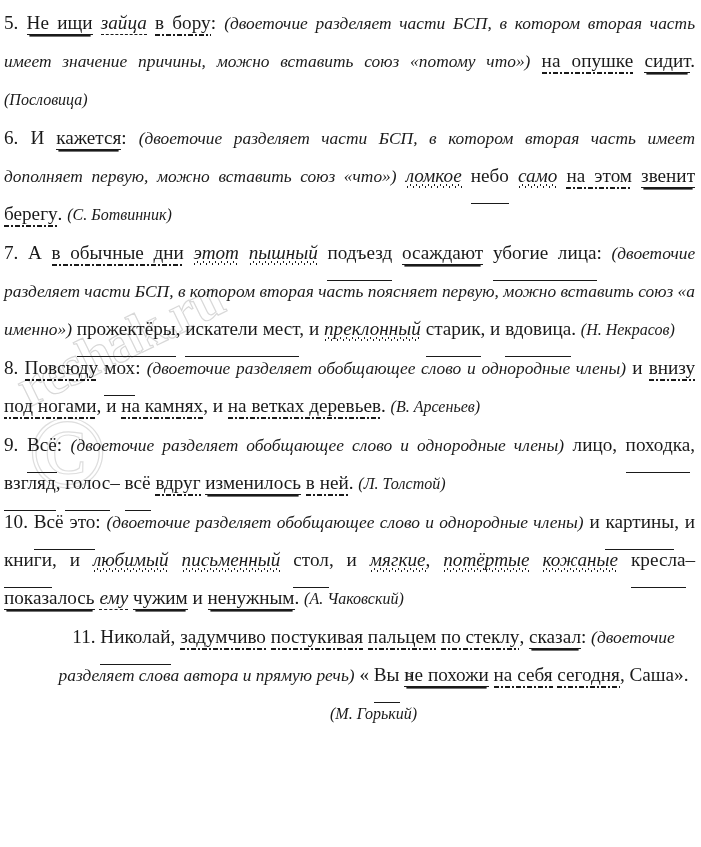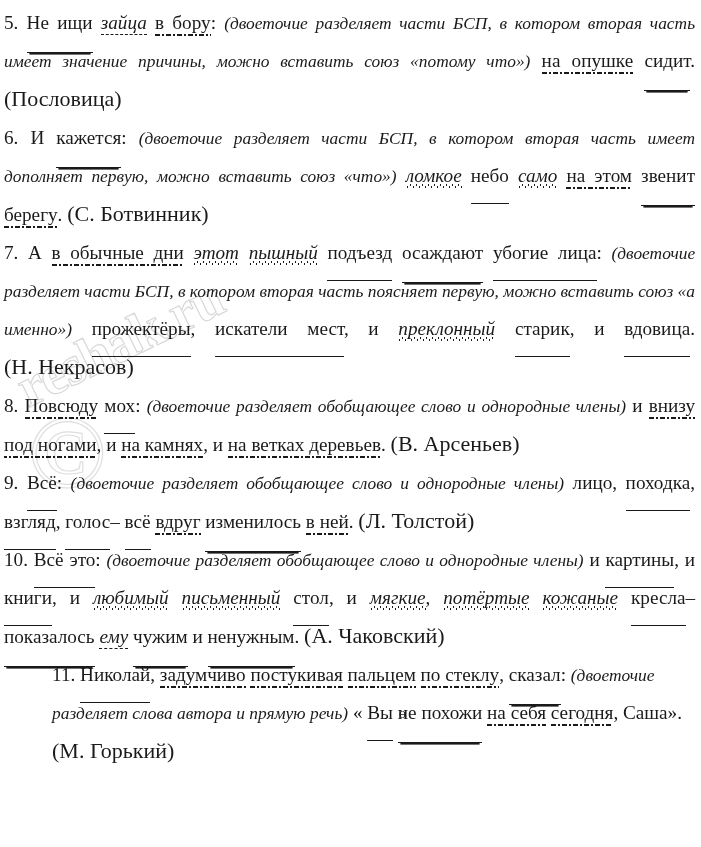--- a/index.html
+++ b/index.html
@@ -63,41 +63,42 @@
   }
 
   
   .item {
     font-size: 19.2px;
     line-height: 38px;
     text-align: justify;
     margin: 0;
     padding: 0;
   }
-  .item.last { text-align: left; margin-left: 48px; }
+  .item.last { text-align: center; margin-left: 48px; }
   .num { white-space: nowrap; }
 
   .expl {
     font-style: italic;
     font-size: 17.4px;
   }
   .src {
-    font-size: 22px;
+    font-style: italic;
+    font-size: 16px;
     white-space: nowrap;
   }
 
   
   .u-solid {          
     border-bottom: 1.6px solid #1a1a1a;
     padding-bottom: 17px;
   }
   .u-double {         
     border-bottom: 1.6px solid #1a1a1a;
     box-shadow: 0 4px 0 -2.4px #1a1a1a;
-    padding-bottom: 19px;
+    padding-bottom: 1px;
   }
   .u-dashed {         
     border-bottom: 1.8px dashed #1a1a1a;
     padding-bottom: 1px;
     font-style: italic;
   }
   .u-dashdot {        
     padding-bottom: 3px;
     background-repeat: repeat-x;
     background-position: left bottom 0px;

